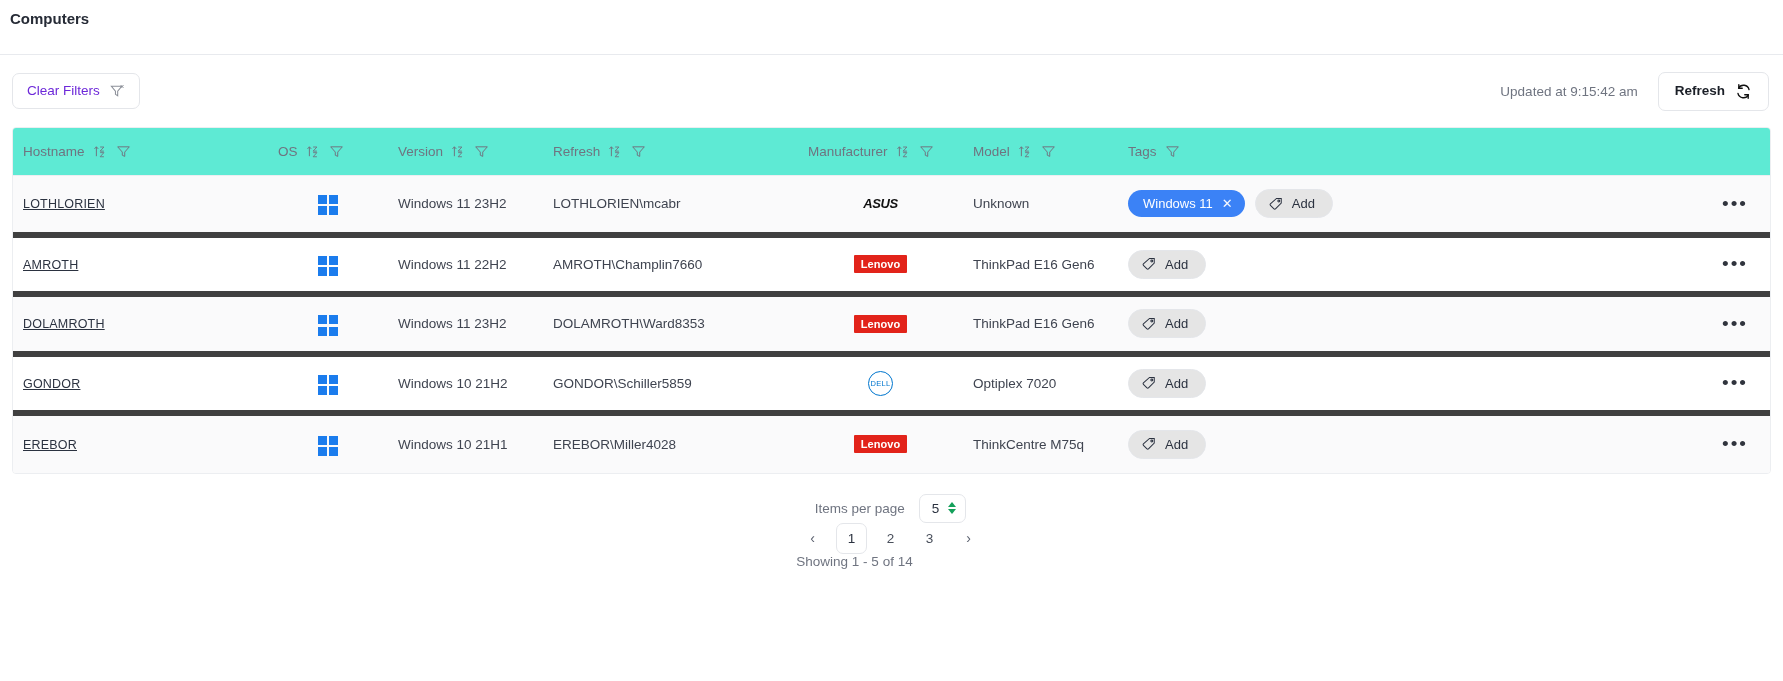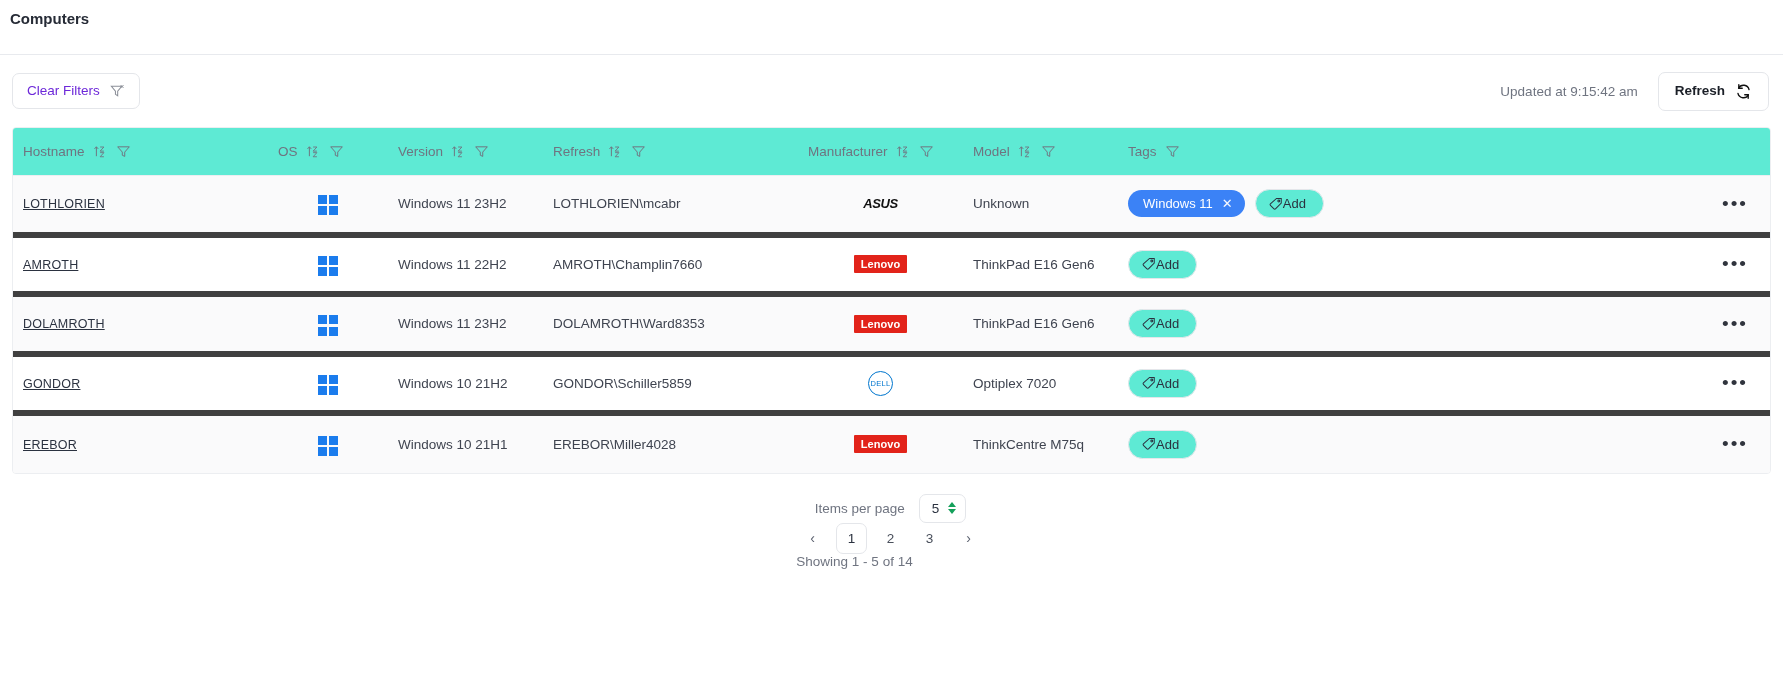--- a/index.html
+++ b/index.html
@@ -108,22 +108,22 @@
   
   .tags-cell { display: flex; align-items: center; gap: 10px; }
   .chip {
     display: inline-flex; align-items: center; gap: 9px;
     background: #3b82f6; color: #fff; border-radius: 999px;
     padding: 6px 12px 6px 15px; font-size: 13px; cursor: pointer;
     white-space: nowrap;
   }
   .chip-x { font-size: 13px; line-height: 1; opacity: .95; cursor: pointer; }
   .chip-add {
-    display: inline-flex; align-items: center; 
-    background: #5eead4; border: 1px solid #e4e6ea; border-radius: 999px;
+    display: inline-flex; align-items: center; gap: 9px;
+    background: #e5e5e5; border: 1px solid #e4e6ea; border-radius: 999px;
     padding: 6px 17px 6px 13px; font-size: 13px; color: #2b3240; cursor: pointer;
   }
 
   .kebab {
     color: #30343d; font-size: 19px; letter-spacing: 2px; cursor: pointer;
     text-align: center; display: block; line-height: 10px;
   }
 
   
   .footer {

